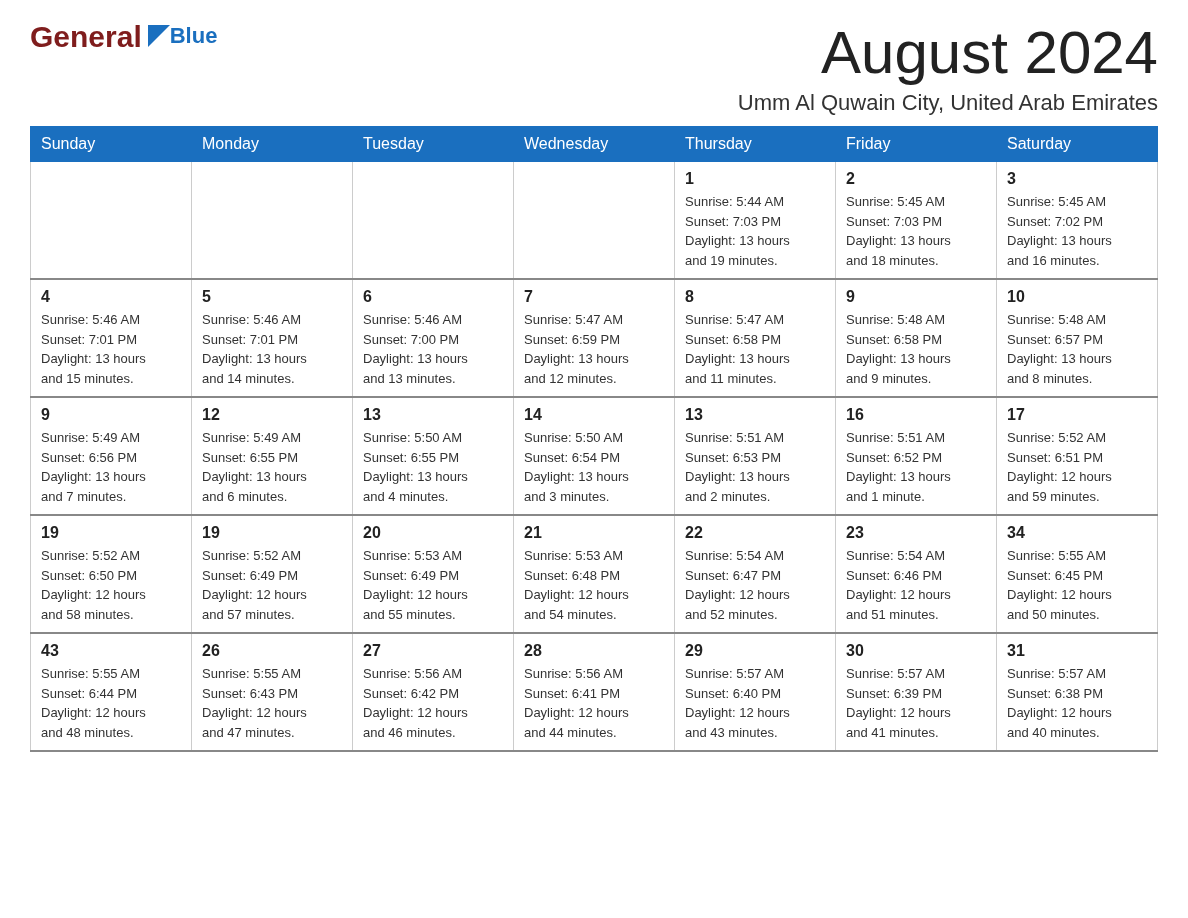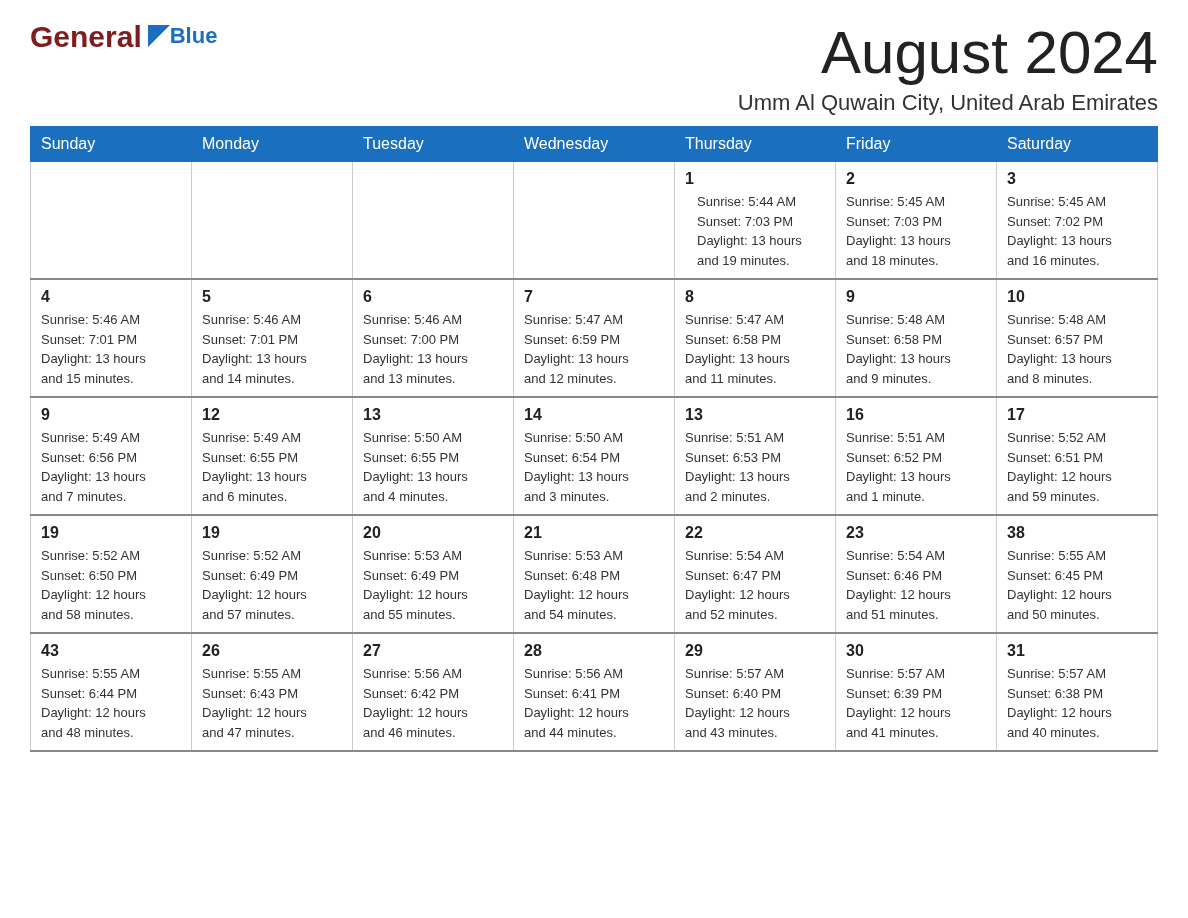--- a/index.html
+++ b/index.html
@@ -120,21 +120,21 @@
       </tr>
   </thead>
   <tbody id="calendar-body">
   <tr>
         <td class="empty"></td>
         <td class="empty"></td>
         <td class="empty"></td>
         <td class="empty"></td>
         <td>
           <span class="day-number">1</span>
-          <div class="day-info" style="white-space: pre-line; margin-left: 12px;">Sunrise: 5:44 AM
+          <div class="day-info" style="white-space: pre-line;">Sunrise: 5:44 AM
 Sunset: 7:03 PM
 Daylight: 13 hours
 and 19 minutes.</div>
         </td>
         <td>
           <span class="day-number">2</span>
           <div class="day-info" style="white-space: pre-line;">Sunrise: 5:45 AM
 Sunset: 7:03 PM
 Daylight: 13 hours
 and 18 minutes.</div>
@@ -286,21 +286,21 @@
 and 52 minutes.</div>
         </td>
         <td>
           <span class="day-number">23</span>
           <div class="day-info" style="white-space: pre-line;">Sunrise: 5:54 AM
 Sunset: 6:46 PM
 Daylight: 12 hours
 and 51 minutes.</div>
         </td>
         <td>
-          <span class="day-number">38</span>
+          <span class="day-number">34</span>
           <div class="day-info" style="white-space: pre-line;">Sunrise: 5:55 AM
 Sunset: 6:45 PM
 Daylight: 12 hours
 and 50 minutes.</div>
         </td>
       </tr>
       <tr>
         <td>
           <span class="day-number">43</span>
           <div class="day-info" style="white-space: pre-line;">Sunrise: 5:55 AM

